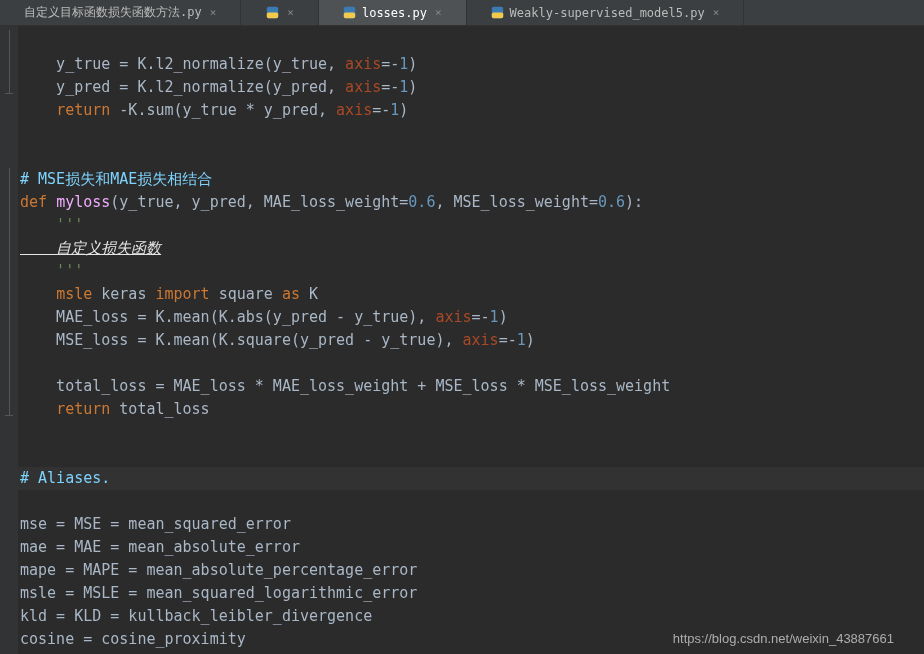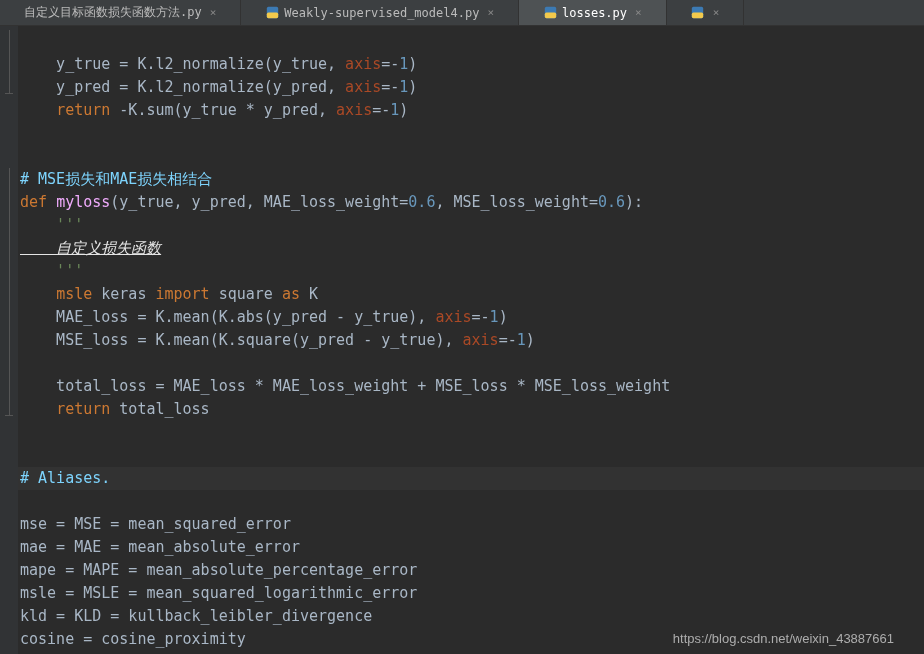--- a/index.html
+++ b/index.html
@@ -111,40 +111,40 @@
     <span>自定义目标函数损失函数方法.py</span>
     <span class="close">×</span>
   </div>
   <div class="tab">
     <span class="file-icon">
       <svg width="13" height="13" viewBox="0 0 16 16">
           <rect x="1" y="1" width="14" height="14" rx="2" fill="#3c7ab3"></rect>
           <rect x="1" y="8" width="14" height="7" rx="2" fill="#f2c94c"></rect>
         </svg>
     </span>
-    <span>Weakly-supervised_model4.py</span>
     <span class="close">×</span>
   </div>
   <div class="tab active">
     <span class="file-icon">
       <svg width="13" height="13" viewBox="0 0 16 16">
           <rect x="1" y="1" width="14" height="14" rx="2" fill="#3c7ab3"></rect>
           <rect x="1" y="8" width="14" height="7" rx="2" fill="#f2c94c"></rect>
         </svg>
     </span>
     <span>losses.py</span>
     <span class="close">×</span>
   </div>
   <div class="tab">
     <span class="file-icon">
       <svg width="13" height="13" viewBox="0 0 16 16">
           <rect x="1" y="1" width="14" height="14" rx="2" fill="#3c7ab3"></rect>
           <rect x="1" y="8" width="14" height="7" rx="2" fill="#f2c94c"></rect>
         </svg>
     </span>
+    <span>Weakly-supervised_model5.py</span>
     <span class="close">×</span>
   </div>
 </div>
 
 <div class="editor">
   <div class="gutter">
     <div class="fold-line" style="top:4px; height:64px;"></div>
     <div class="fold-tick" style="top:67px;"></div>
     <div class="fold-line" style="top:142px; height:248px;"></div>
     <div class="fold-tick" style="top:389px;"></div>

